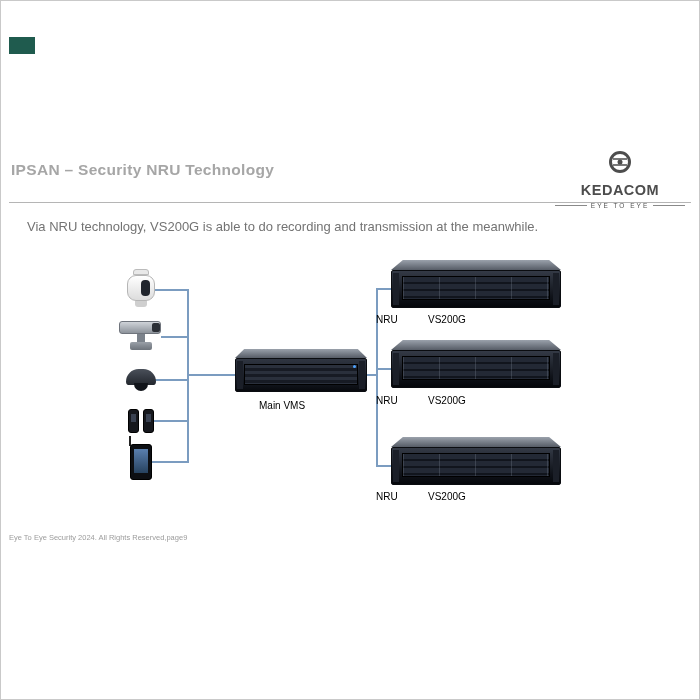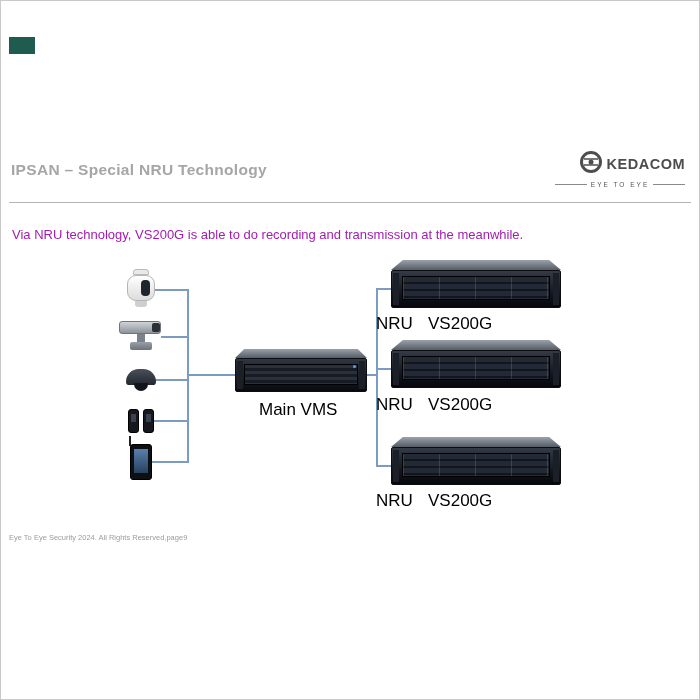--- a/index.html
+++ b/index.html
@@ -5,25 +5,25 @@
   html,body{margin:0;padding:0;background:#fff;}
   .canvas{
     position:relative;width:700px;height:700px;background:#ffffff;
     border:1px solid #c9c9c9;box-sizing:border-box;overflow:hidden;
     font-family:"Liberation Sans", sans-serif;
   }
   
   .corner-rect{position:absolute;left:8px;top:36px;width:26px;height:17px;background:#1f5b4e;}
   .slide-title{position:absolute;left:10px;top:160px;font-size:15.5px;font-weight:bold;color:#a6a6a6;letter-spacing:0.3px;}
   .divider{position:absolute;left:8px;right:8px;top:201px;height:1px;background:#b5b5b5;}
-  .body-text{position:absolute;left:11px;top:218px;font-size:13px;color:#a21caf;margin-top:8px;}
+  .body-text{position:absolute;left:26px;top:218px;font-size:13px;color:#737373;}
   .footer-text{position:absolute;left:8px;top:532px;font-size:7.5px;color:#9c9c9c;}
   
   .logo{position:absolute;right:14px;top:150px;width:130px;}
-  .logo-row{display:flex;align-items:center;justify-content:flex-end;gap:5px;}
+  .logo-row{display:flex;align-items:center;justify-content:flex-end;gap:5px;flex-direction:column;}
   .brand{font-size:14.5px;font-weight:bold;color:#4d4d4d;letter-spacing:0.5px;}
   .tagline{display:flex;align-items:center;gap:4px;margin-top:4px;}
   .tagline .bar{height:1px;background:#8a8a8a;flex:1;}
   .tagline-text{font-size:6.5px;color:#555;letter-spacing:2px;white-space:nowrap;}
   
   .h-line,.v-line{position:absolute;background:#7b9cc0;}
   .h-line{height:2px;}
   .v-line{width:2px;}
   
   .server{position:absolute;}
@@ -38,21 +38,21 @@
       repeating-linear-gradient(90deg, rgba(130,140,155,0.28) 0 1px, transparent 1px 36px),
       repeating-linear-gradient(180deg, #232935 0 5px, #11151d 5px 7px);}
   .server.vms{width:132px;}
   .server.vms .top{height:9px;}
   .server.vms .front{height:34px;background:linear-gradient(180deg,#2f3541,#12161e 75%,#07090d);}
   .server.vms .vents{position:absolute;left:8px;right:8px;top:5px;bottom:6px;border:1px solid #000;
     background:repeating-linear-gradient(180deg,#2a303c 0 3px,#171b24 3px 6px);}
   .server.vms .led{position:absolute;right:10px;top:6px;width:3px;height:3px;border-radius:50%;background:#4fa3ff;}
   .vs200g{width:170px;}
   
-  .label{position:absolute;font-size:17px;color:#000;}
+  .label{position:absolute;font-size:10px;color:#000;}
   
   .device{position:absolute;}
   .pd-cap{width:16px;height:6px;background:#e8e8e8;border:1px solid #bbb;border-radius:3px 3px 0 0;margin:0 auto;box-sizing:border-box;}
   .pd-body{width:28px;height:26px;background:linear-gradient(180deg,#ffffff,#dcdcdc);border:1px solid #b5b5b5;border-radius:9px;position:relative;margin:0 auto;box-sizing:border-box;}
   .pd-window{position:absolute;right:4px;top:4px;width:9px;height:16px;background:#20242c;border-radius:4px;}
   .pd-base{width:12px;height:6px;background:#cfcfcf;margin:0 auto;border-radius:0 0 3px 3px;}
   .ptz-cam{width:42px;height:13px;background:linear-gradient(180deg,#cfd3d8,#8d939b);border:1px solid #6f747c;border-radius:3px;position:relative;box-sizing:border-box;}
   .ptz-cam::after{content:"";position:absolute;right:0;top:1px;width:8px;height:9px;background:#2b2f36;border-radius:2px;}
   .ptz-arm{width:8px;height:8px;background:#7b828b;margin:0 auto;}
   .ptz-base{width:22px;height:8px;background:linear-gradient(180deg,#9aa0a8,#6d737b);margin:0 auto;border-radius:2px;}
@@ -65,21 +65,21 @@
   .phone-antenna{position:absolute;left:-1px;top:-8px;width:2px;height:10px;background:#222;}
   .phone-body{width:22px;height:36px;background:#0d0f13;border-radius:3px;border:1px solid #000;position:relative;box-sizing:border-box;}
   .phone-screen{position:absolute;left:3px;top:4px;right:3px;bottom:6px;background:linear-gradient(180deg,#5a7fae,#27425f);}
 </style>
 </head>
 <body>
 
 <div class="canvas">
 
   <div class="corner-rect"></div>
-  <div class="slide-title">IPSAN – Special NRU Technology</div>
+  <div class="slide-title">IPSAN – Security NRU Technology</div>
 
   <div class="logo">
     <div class="logo-row">
       <span>
         <svg width="22" height="22" viewBox="0 0 22 22">
           <circle cx="11" cy="11" r="9.5" fill="none" stroke="#4d4d4d" stroke-width="3"></circle>
           <path d="M4 8 L18 8 M4 14 L18 14" stroke="#4d4d4d" stroke-width="1.5"></path>
           <circle cx="11" cy="11" r="2.5" fill="#4d4d4d"></circle>
         </svg>
       </span>

